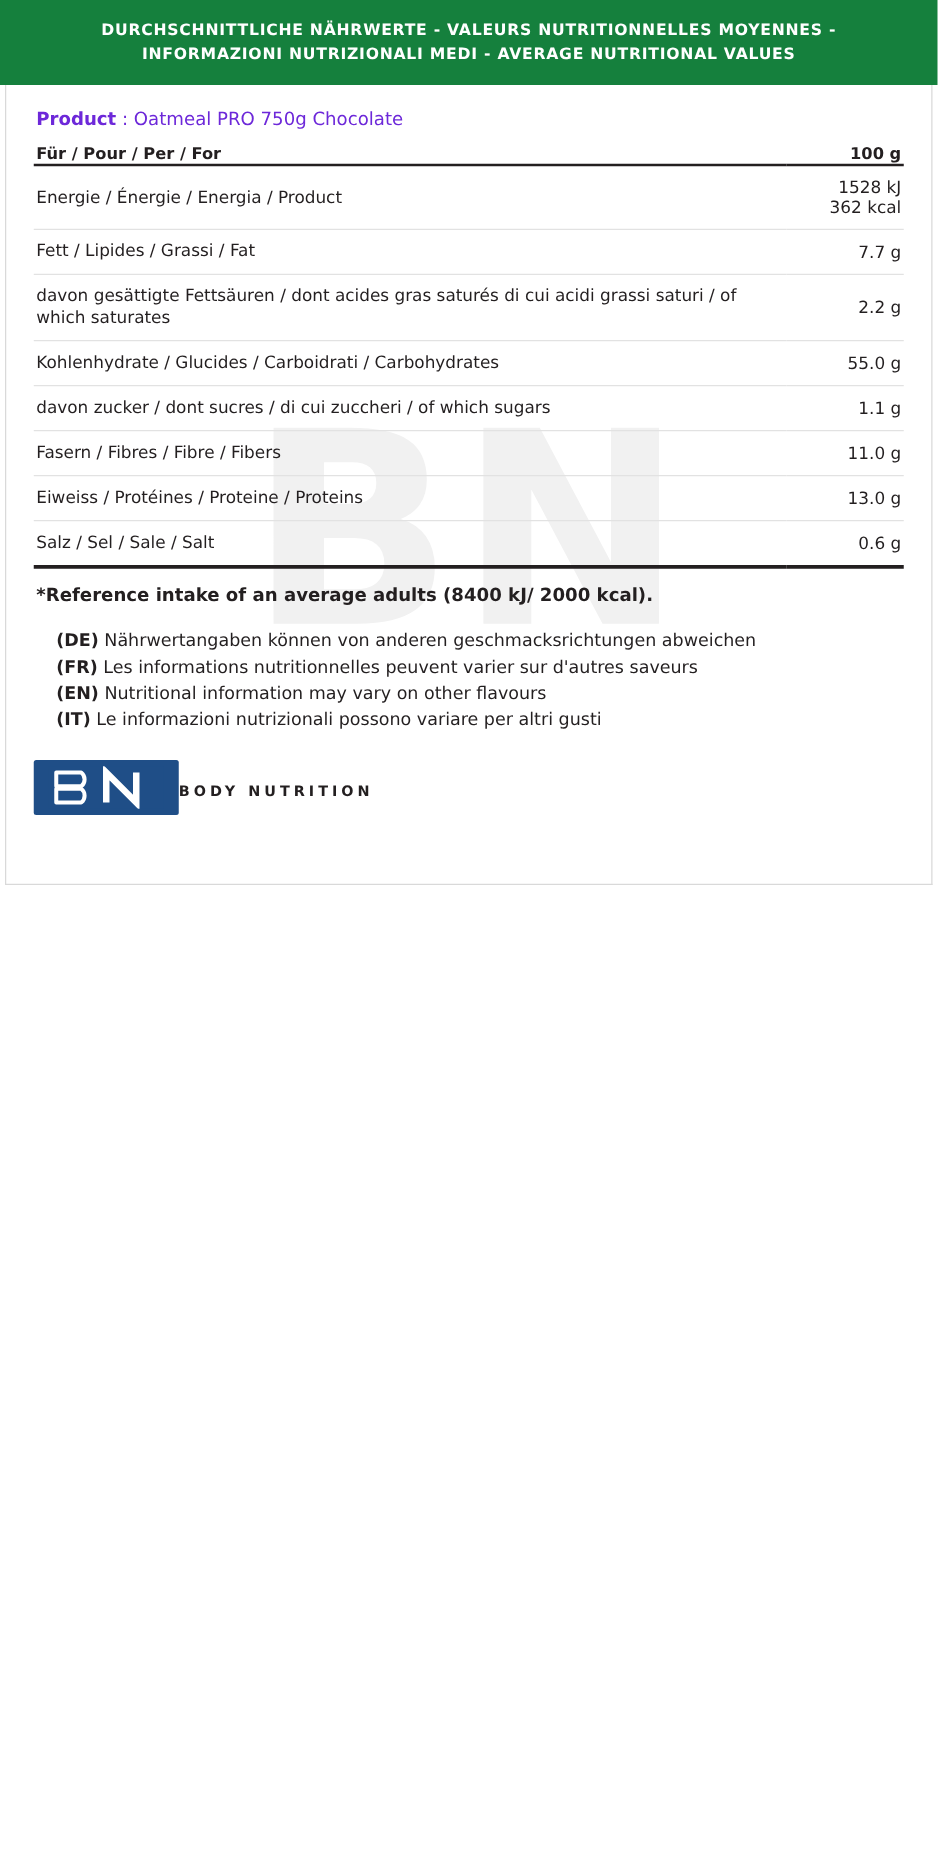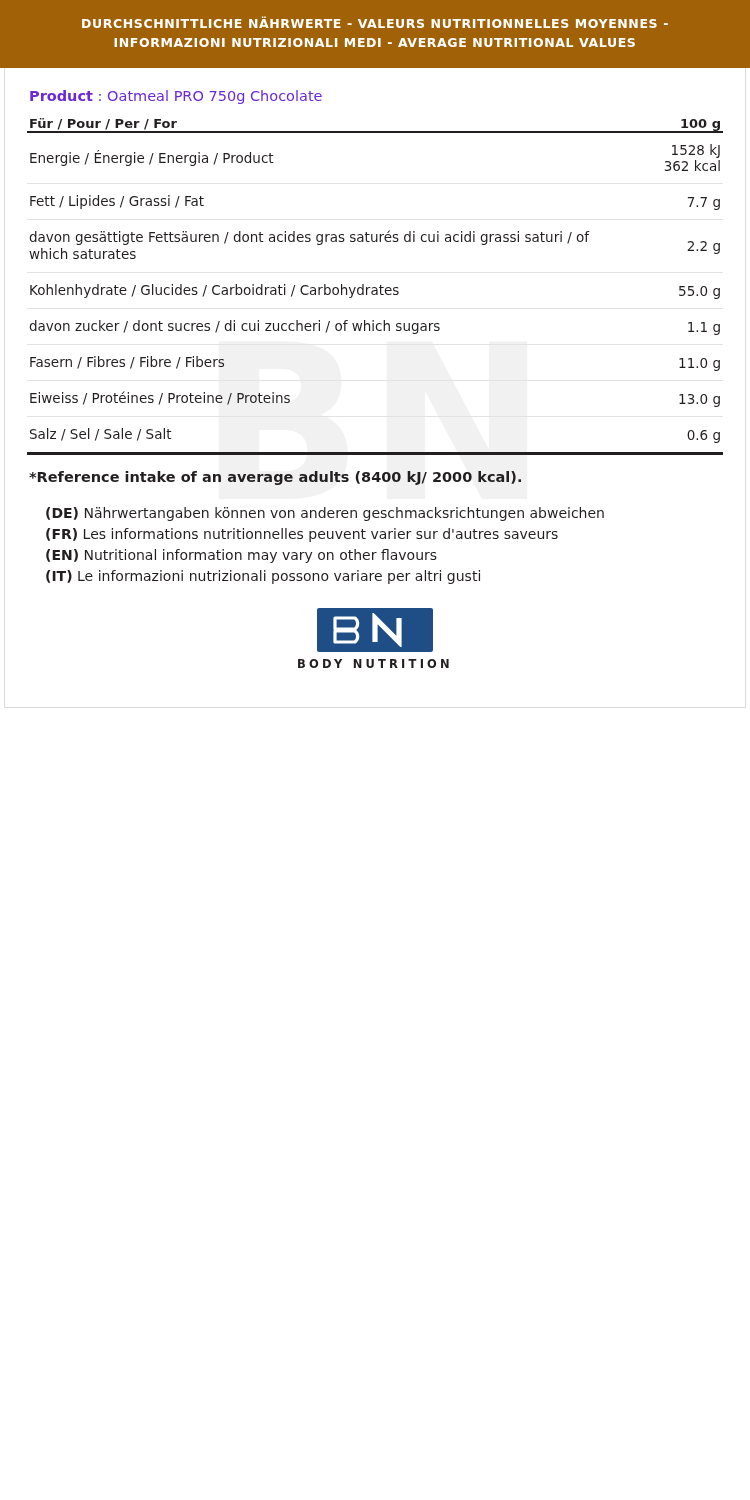--- a/index.html
+++ b/index.html
@@ -18,21 +18,21 @@
 
   .sheet {
     position: absolute;
     top: 0;
     left: 0;
     width: 750px;
   }
 
   
   .header-band {
-    background: #a16207;
+    background: #15803d;
     color: #ffffff;
     padding: 14px 20px 16px 20px;
     text-align: center;
     box-sizing: border-box;
   }
   .header-line {
     font-size: 12.5px;
     font-weight: bold;
     letter-spacing: 0.6px;
     line-height: 19px;
@@ -147,21 +147,21 @@
     margin-bottom: 1px;
   }
   .disc-line b {
     font-weight: bold;
   }
 
   
   .logo-wrap {
     margin-top: 22px;
     display: flex;
-    flex-direction: column;
+    flex-direction: row;
     align-items: center;
   }
   .logo-mark {
     width: 116px;
     height: 44px;
     background: #1f4e87;
     display: flex;
     align-items: center;
     justify-content: center;
     border-radius: 2px;

